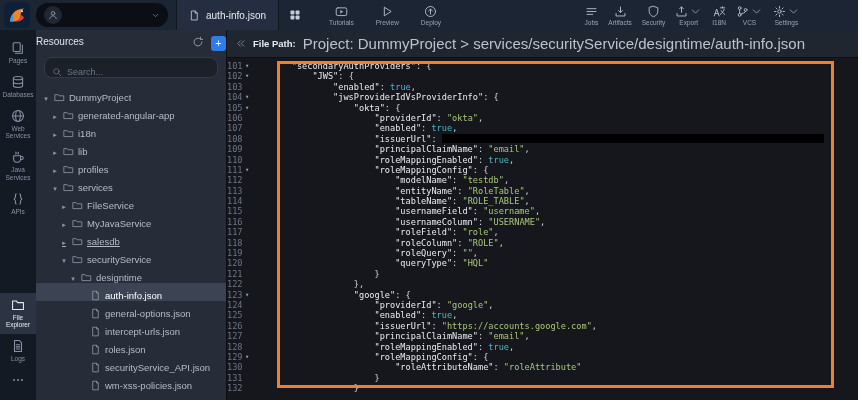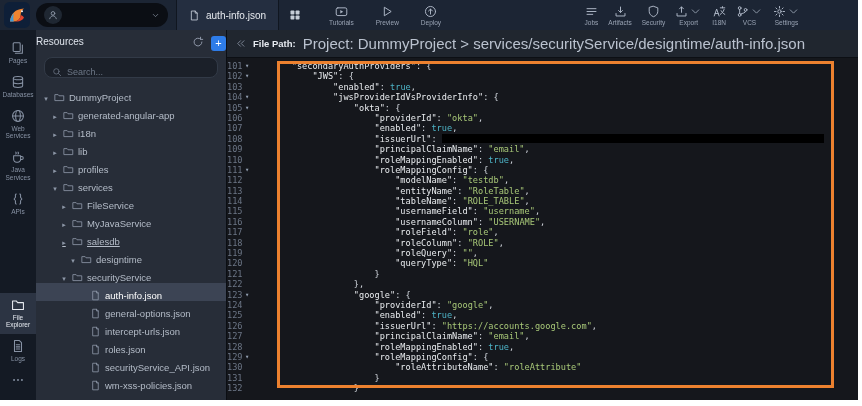--- a/index.html
+++ b/index.html
@@ -423,37 +423,37 @@
         </div>
         <div class="tree-row" style="padding-left: 24px; text-decoration: underline;">
           <span class="tree-arrow">▸</span>
           <span class="ic tree-ic">
             <svg class="icn" viewBox="0 0 16 16">
               <path d="M1.8 3.8h4.2l1.3 1.7h6.9v7H1.8z"></path>
             </svg>
           </span>
           <span class="tree-label">salesdb</span>
         </div>
+        <div class="tree-row" style="padding-left: 24px;">
+          <span class="tree-arrow">▾</span>
+          <span class="ic tree-ic">
+            <svg class="icn" viewBox="0 0 16 16">
+              <path d="M1.8 3.8h4.2l1.3 1.7h6.9v7H1.8z"></path>
+            </svg>
+          </span>
+          <span class="tree-label">securityService</span>
+        </div>
         <div class="tree-row" style="padding-left: 33px;">
           <span class="tree-arrow">▾</span>
           <span class="ic tree-ic">
             <svg class="icn" viewBox="0 0 16 16">
               <path d="M1.8 3.8h4.2l1.3 1.7h6.9v7H1.8z"></path>
             </svg>
           </span>
           <span class="tree-label">designtime</span>
-        </div>
-        <div class="tree-row" style="padding-left: 24px;">
-          <span class="tree-arrow">▾</span>
-          <span class="ic tree-ic">
-            <svg class="icn" viewBox="0 0 16 16">
-              <path d="M1.8 3.8h4.2l1.3 1.7h6.9v7H1.8z"></path>
-            </svg>
-          </span>
-          <span class="tree-label">securityService</span>
         </div>
         <div class="tree-row selected" style="padding-left: 42px;">
           <span class="tree-arrow"></span>
           <span class="ic tree-ic">
             <svg class="icn" viewBox="0 0 16 16">
               <path d="M4.5 1.8h5L12 4.3v10H4.5z"></path>
               <path d="M9.5 1.8v2.5H12"></path>
             </svg>
           </span>
           <span class="tree-label">auth-info.json</span>

